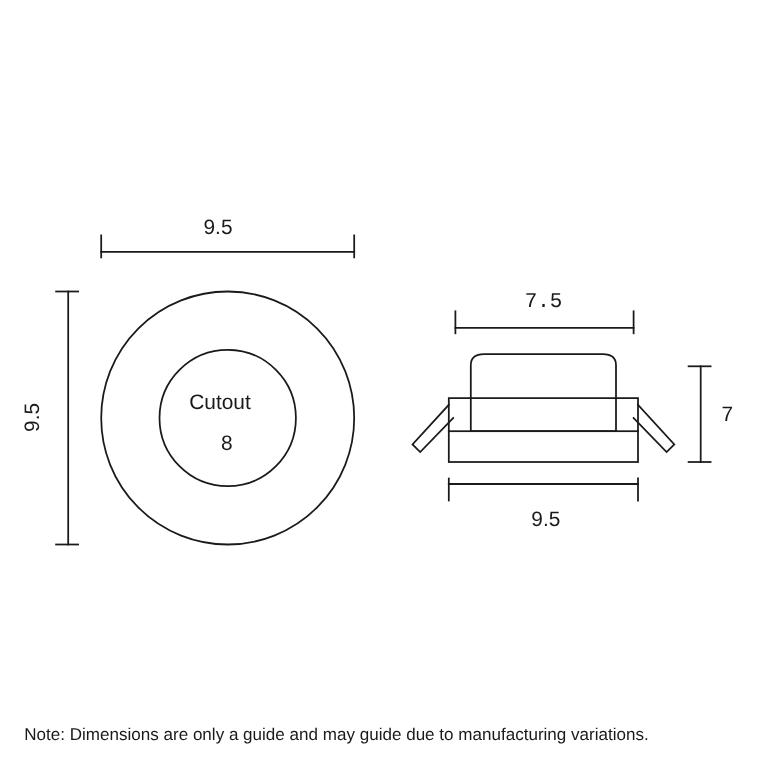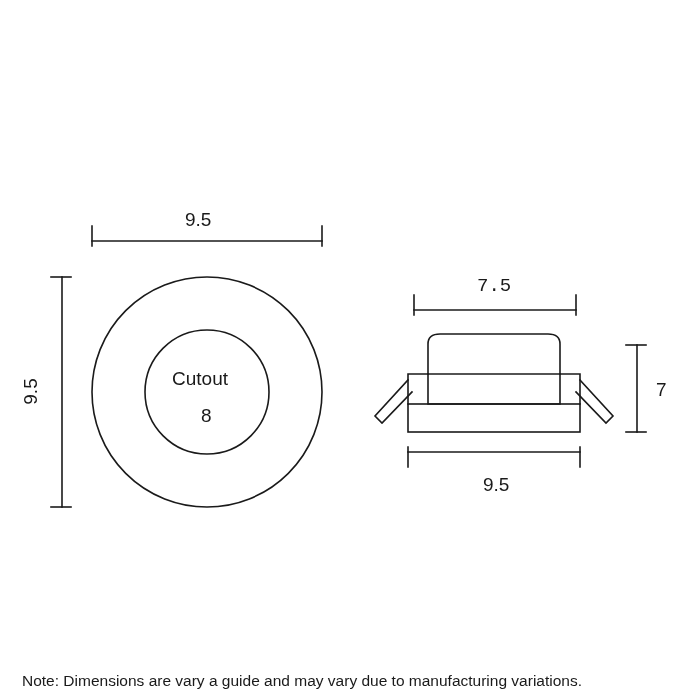--- a/index.html
+++ b/index.html
@@ -11,21 +11,21 @@
     width: 700px;
     height: 700px;
     font-family: "Liberation Sans", sans-serif;
     color: #1a1a1a;
     position: relative;
     overflow: hidden;
   }
   #stage {
     position: absolute;
     left: 0;
-    top: 12px;
+    top: 0;
     width: 700px;
     height: 568px;
   }
   svg.drawing {
     position: absolute;
     left: 0;
     top: 0;
     width: 700px;
     height: 700px;
   }
@@ -110,15 +110,15 @@
   <div class="lbl cutout-word" style="left:172px; top:357px;">Cutout</div>
 
   <div class="lbl" style="left:201px; top:394px;">8</div>
 
   <div class="lbl" style="left:477px; top:265px;font-family:Liberation Mono, monospace;">7.5</div>
 
   <div class="lbl" style="left:656px; top:368px;">7</div>
 
   <div class="lbl" style="left:483px; top:463px;">9.5</div>
 
-  <div class="note">Note: Dimensions are vary a guide and may vary due to manufacturing variations.</div>
+  <div class="note">Note: Dimensions are only a guide and may guide due to manufacturing variations.</div>
 
 </div>
 
 </body></html>

